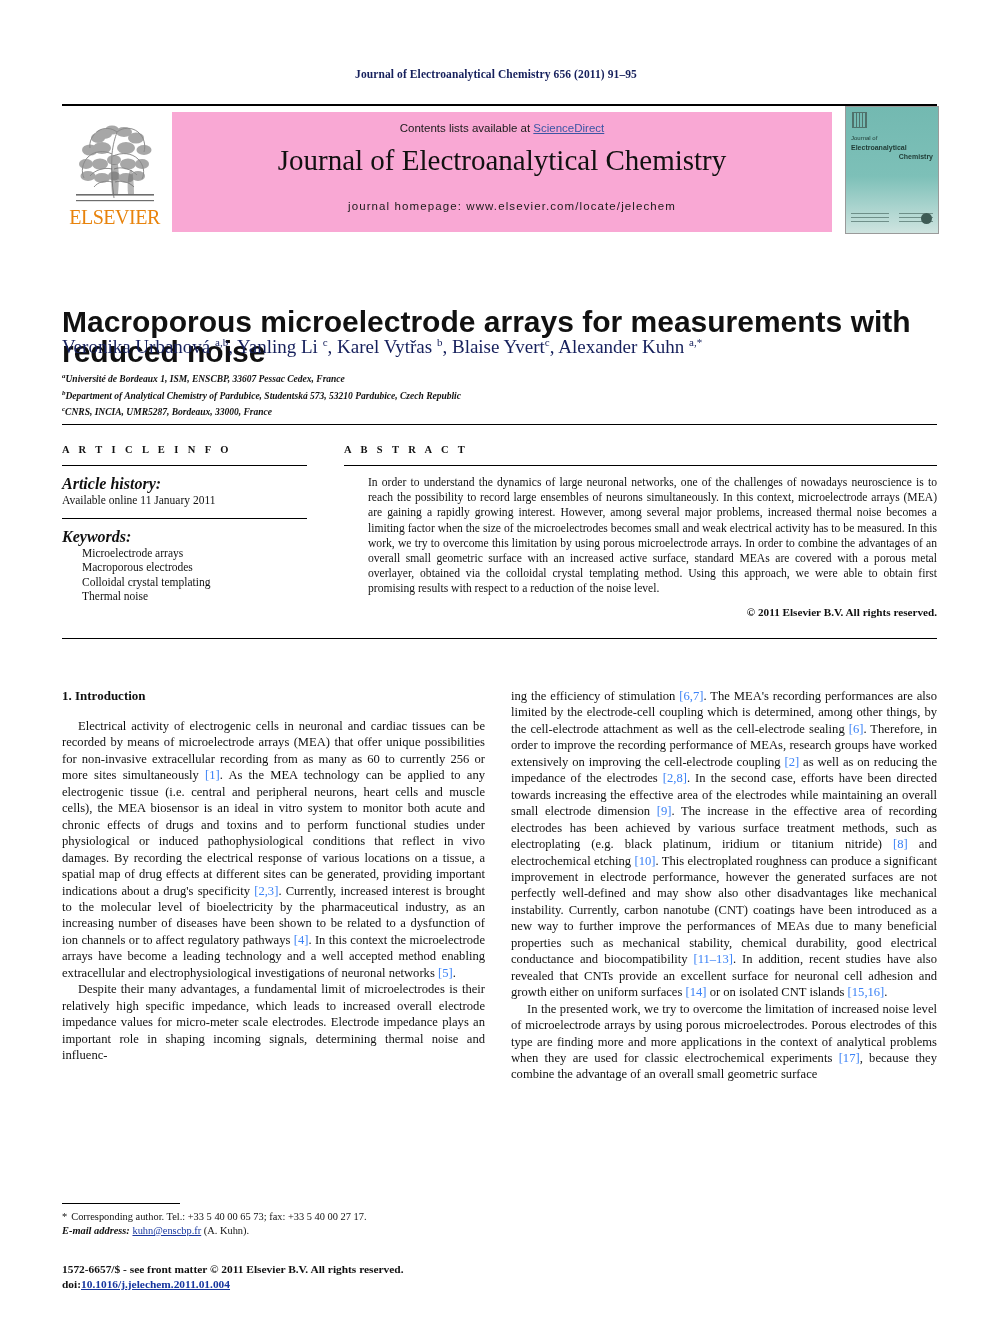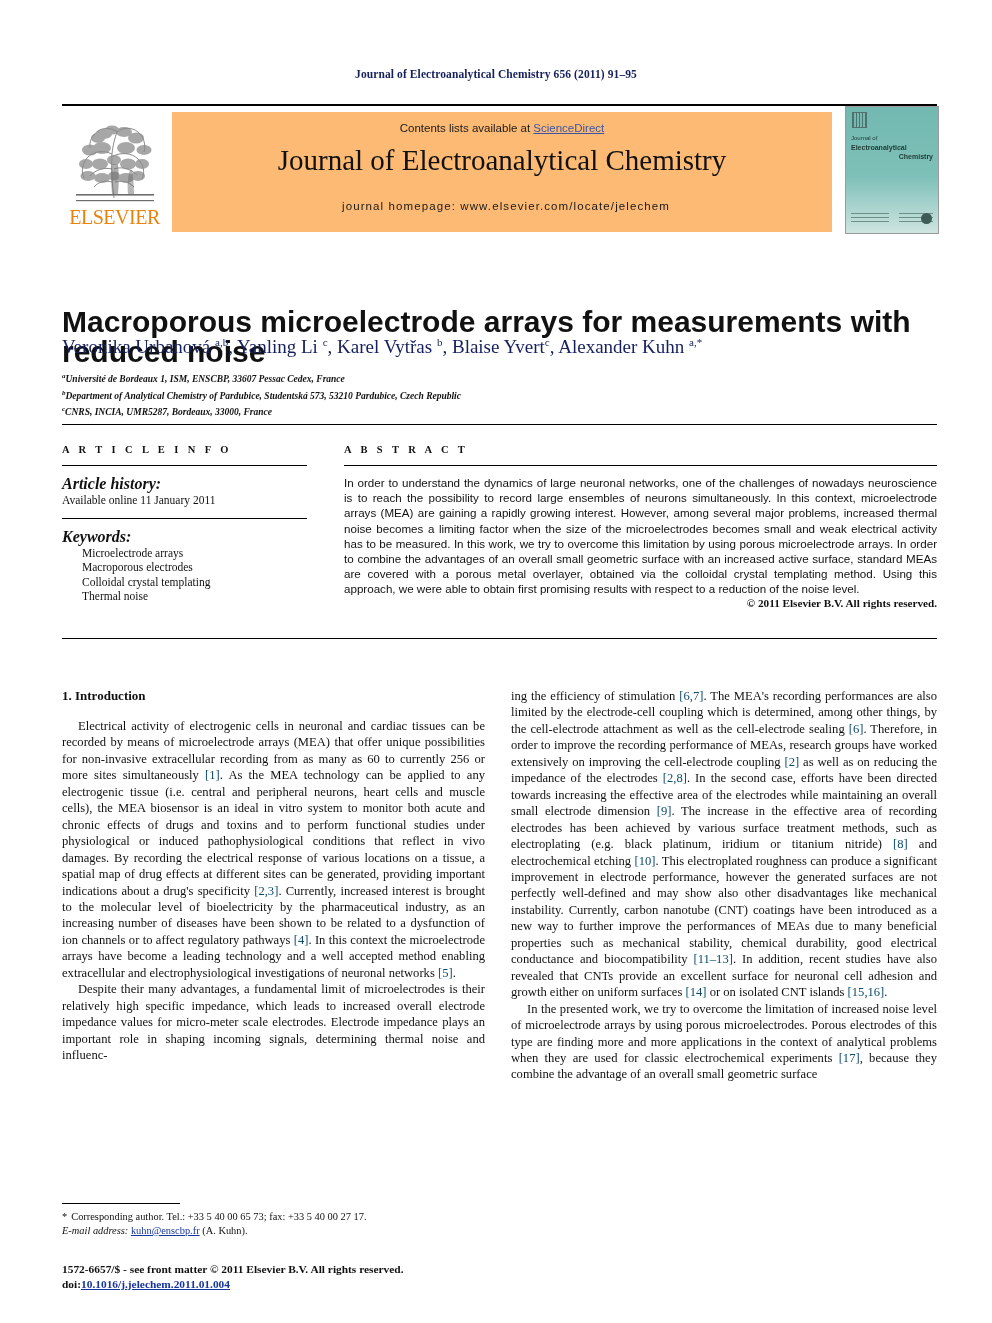--- a/index.html
+++ b/index.html
@@ -75,21 +75,21 @@
     font-family: "Liberation Serif", serif;
     font-size: 20px;
     letter-spacing: -0.5px;
   }
   .journal-band {
     position: absolute;
     left: 110px;
     top: 8px;
     width: 660px;
     height: 120px;
-    background: #fdba74;
+    background: #f9a8d4;
   }
   .contents-line {
     position: absolute;
     left: 0; top: 10px;
     width: 660px;
     text-align: center;
     font-family: "Liberation Sans", sans-serif;
     font-size: 11.5px;
     color: #1a1a1a;
   }
@@ -100,21 +100,21 @@
     position: absolute;
     left: 0; top: 32px;
     width: 660px;
     text-align: center;
     font-family: "Liberation Serif", serif;
     font-size: 29px;
     color: #111111;
   }
   .homepage-line {
     position: absolute;
-    left: 4px; top: 88px;
+    left: 10px; top: 88px;
     width: 660px;
     text-align: center;
     font-family: "Liberation Sans", sans-serif;
     font-size: 11.5px;
     letter-spacing: 1.1px;
     color: #1a1a1a;
   }
   .cover-thumb {
     position: absolute;
     left: 783px;
@@ -276,27 +276,29 @@
     margin-left: 20px;
   }
 
   .abstract-col {
     position: absolute;
     left: 344px;
     top: 444px;
     width: 593px;
   }
   .abstract-text {
-    font-family: Liberation Sans, sans-serif;
+    font-family: Liberation Serif, serif;
     font-size: 11.6px;
     line-height: 15.2px;
     text-align: justify;
     color: #111111;
+    margin-left: 24px;
   }
   .copyright {
+    margin-top: 9px;
     text-align: right;
     font-family: "Liberation Serif", serif;
     font-size: 11.2px;
     font-weight: bold;
     color: #111111;
   }
 
   
   .body-left {
     position: absolute;
@@ -324,21 +326,21 @@
     text-align: justify;
     text-indent: 16px;
     margin: 0;
     color: #111111;
     hyphens: manual;
   }
   .para.cont {
     text-indent: 0;
   }
   .ref {
-    color: #0c4a6e;
+    color: #3b82f6;
   }
 
   
   .foot-rule {
     position: absolute;
     left: 62px;
     top: 1203px;
     width: 118px;
     height: 1px;
     background: #000000;
@@ -351,21 +353,21 @@
     font-family: "Liberation Serif", serif;
     font-size: 10.4px;
     line-height: 14px;
     color: #111111;
   }
   .footnote .star {
     margin-right: 4px;
   }
   .footnote .em {
     font-style: italic;
-    font-weight: normal;
+    font-weight: bold;
     margin-top: 10px;
   }
   .footnote .mail {
     color: #16359e;
   }
   .footer-block {
     position: absolute;
     left: 62px;
     top: 1262px;
     width: 460px;

